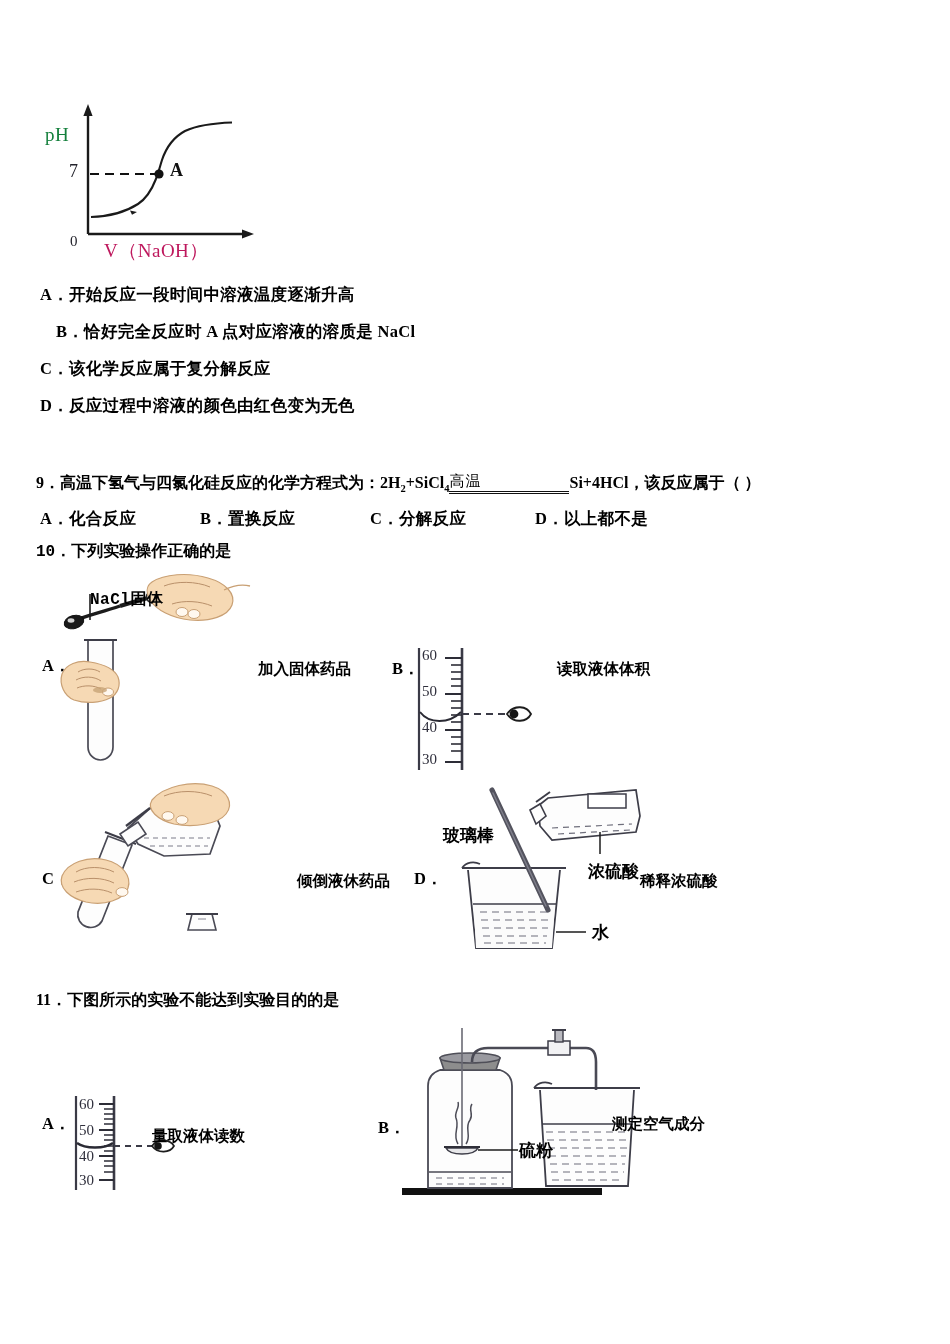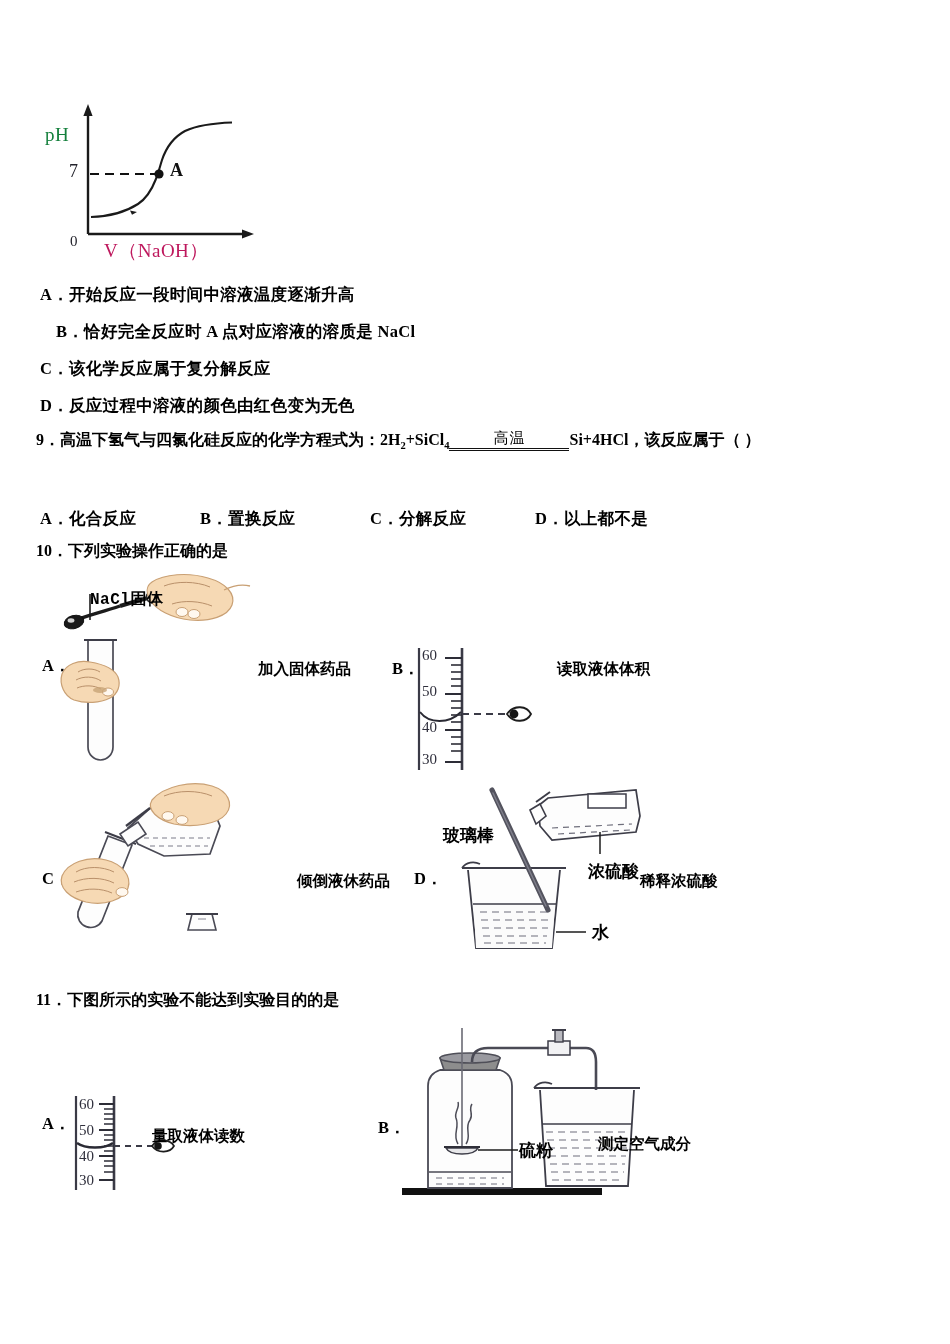--- a/index.html
+++ b/index.html
@@ -50,21 +50,20 @@
     position: absolute;
     font-family: "Liberation Serif", serif;
     font-weight: bold;
     white-space: nowrap;
   }
   .cond-box {
     display: inline-block;
     position: relative;
     width: 120px;
     vertical-align: middle;
-    text-align: center;
   }
   .cond-text {
     font-size: 15px;
     font-weight: normal;
     font-family: "Liberation Serif", serif;
     display: block;
     line-height: 1.05;
     letter-spacing: 1px;
   }
   .cond-rule {
@@ -122,33 +121,33 @@
                 font-size:15px; color:#23232c;">0</div>
     <div class="abs" style="left:58px; top:142px; font-family:'Liberation Serif',serif;
                 font-size:19px; color:#be185d; letter-spacing:0.5px;">V（NaOH）</div>
   </div>
 
   <div class="opt-line abs" style="left:40px; top:284px;">A．开始反应一段时间中溶液温度逐渐升高</div>
   <div class="opt-line abs" style="left:56px; top:321px;">B．恰好完全反应时 A 点对应溶液的溶质是 NaCl</div>
   <div class="opt-line abs" style="left:40px; top:358px;">C．该化学反应属于复分解反应</div>
   <div class="opt-line abs" style="left:40px; top:395px;">D．反应过程中溶液的颜色由红色变为无色</div>
 
-  <div class="eqwrap" style="left:36px; top:430px; font-size:16px;">
+  <div class="eqwrap" style="left:36px; top:473px; font-size:16px;">
     <span>9．</span><span>高温下氢气与四氯化硅反应的化学方程式为：</span><span>2H<sub>2</sub>+SiCl<sub>4</sub></span><span class="cond-box">
         <span class="cond-text">高温</span>
         <span class="cond-rule"></span>
       </span><span>Si+4HCl</span><span>，该反应属于（      ）</span>
   </div>
 
   <div class="opt-line abs" style="left:40px; top:508px;">A．化合反应</div>
   <div class="opt-line abs" style="left:200px; top:508px;">B．置换反应</div>
   <div class="opt-line abs" style="left:370px; top:508px;">C．分解反应</div>
   <div class="opt-line abs" style="left:535px; top:508px;">D．以上都不是</div>
 
-  <div class="q-line abs" style="left:36px; top:541px;">
+  <div class="q-line abs" style="left:36px; top:541px;font-family:Liberation Mono, monospace;">
     <span>10．</span><span>下列实验操作正确的是</span>
   </div>
 
   <div class="opt-letter abs" style="left:42px; top:655px;">A．</div>
 
   <div class="abs" style="left:60px; top:572px; width:230px; height:215px;">
     <svg width="230" height="215" viewBox="0 0 230 215">
 
       <path d="M28 68 L28 175 a12.5 13 0 0 0 25 0 L53 68 Z" fill="#fdfdfd" stroke="#4a4a55" stroke-width="1.7"></path>
       <line x1="24" y1="68" x2="57" y2="68" stroke="#3d3d48" stroke-width="2.1"></line>
@@ -437,15 +436,15 @@
           <line x1="148" y1="120" x2="227" y2="120"></line>
           <line x1="149" y1="128" x2="226" y2="128"></line>
           <line x1="150" y1="136" x2="225" y2="136"></line>
           <line x1="151" y1="144" x2="224" y2="144"></line>
           <line x1="152" y1="152" x2="223" y2="152"></line>
         </g>
       </g>
     </svg>
   </div>
   <div class="lbl abs" style="left:519px; top:1139px; font-size:17px;">硫粉</div>
-  <div class="lbl abs" style="left:598px; top:1114px;margin-top:20px;">测定空气成分</div>
+  <div class="lbl abs" style="left:612px; top:1114px;">测定空气成分</div>
 
 </div>
 
 </body></html>

